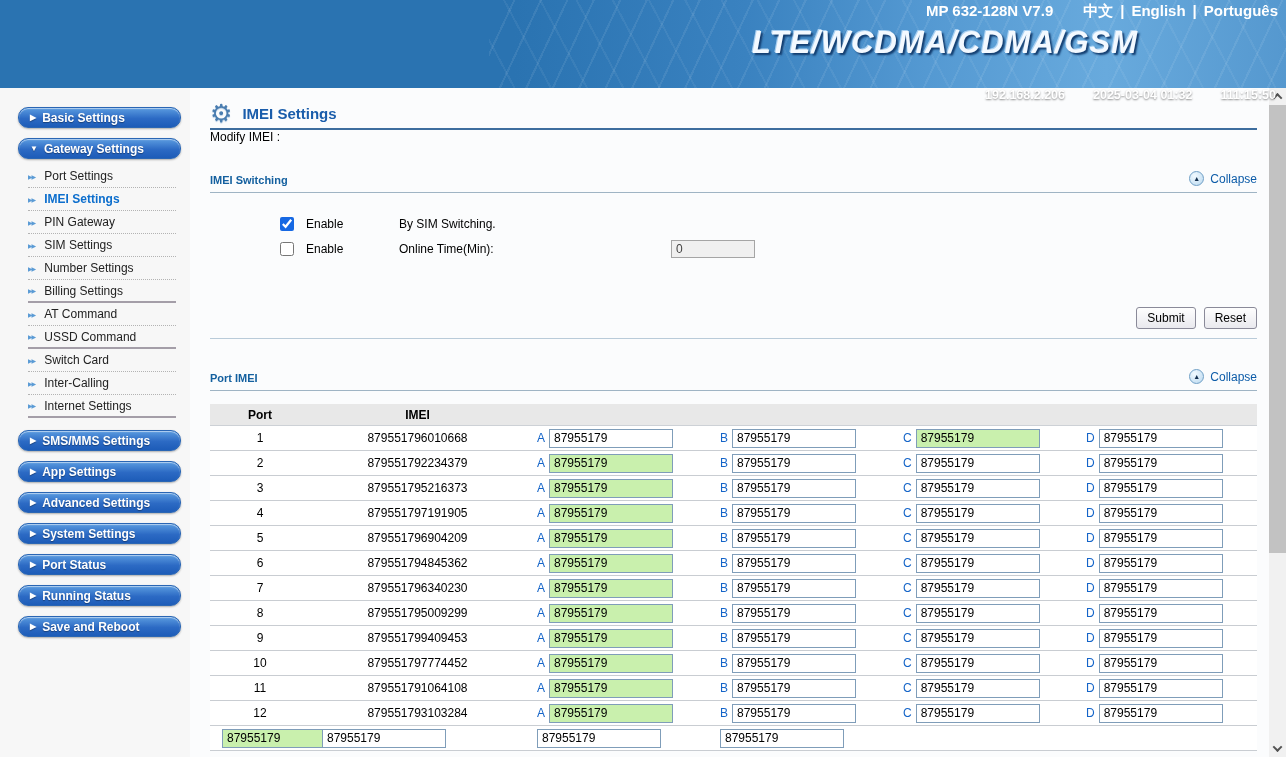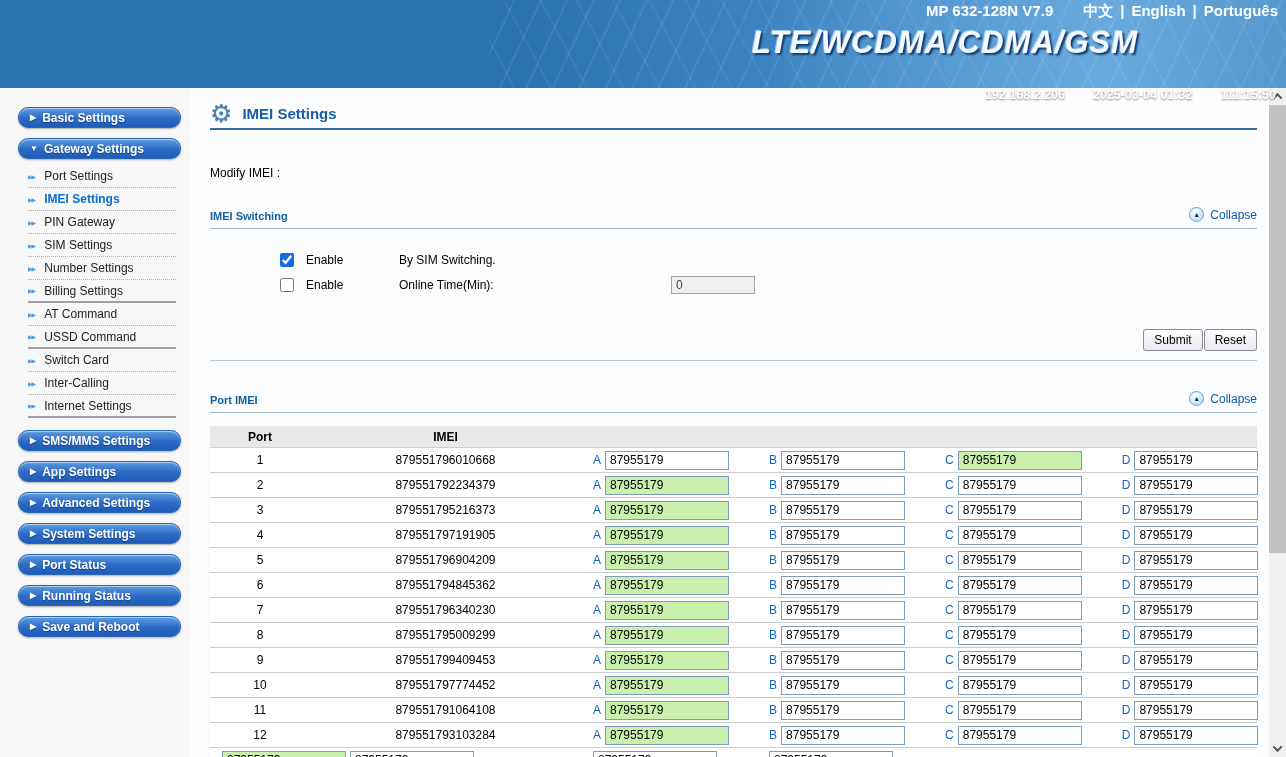--- a/index.html
+++ b/index.html
@@ -39,21 +39,21 @@
   .submenu-item.divider { border-bottom: 2px solid #a49ea8; }
 
   
   .main { position: absolute; left: 190px; top: 88px; right: 17px; bottom: 0;
     background: #fbfcfd; padding: 0 12px 0 20px; overflow: hidden; }
   .page-title-row { display: flex; align-items: center; gap: 10px; padding-top: 13px; height: 38px; }
   .gear { font-size: 25px; color: #4a7db0; line-height: 1; text-shadow: 0 1px 1px #b9cfe4; }
   .page-title { font-size: 15px; font-weight: bold; color: #1a5dab; }
   .title-rule { border-bottom: 2px solid #3d6d9e; margin-top: 2px; }
 
-  .modify-row { margin-top: 36px; display: flex; align-items: center; font-size: 12px; color: #000; }
+  .modify-row { display: flex; align-items: center; font-size: 12px; color: #000; }
   .fake-select { margin-left: 7px; width: 185px; height: 22px; border: 1px solid #8e9db0; border-radius: 4px;
     background: linear-gradient(#fdfdfd, #eef1f4); display: flex; align-items: center; justify-content: space-between;
     padding: 0 9px; font-size: 12px; cursor: pointer; }
   .chev-down { width: 7px; height: 7px; border-left: 2px solid #444; border-bottom: 2px solid #444;
     transform: rotate(-45deg) translateY(-2px); }
 
   .section-hdr { margin-top: 27px; display: flex; justify-content: space-between; align-items: flex-end;
     border-bottom: 1px solid #9fb4c4; padding-bottom: 6px; }
   .section-title { color: #14609f; font-weight: bold; font-size: 11px; }
   .collapse { display: flex; gap: 6px; align-items: center; color: #0d5ca8; font-size: 12px; cursor: pointer; }
@@ -62,27 +62,27 @@
     font-size: 7px; color: #14304f; line-height: 1; }
 
   .switch-rows { padding: 18px 0 0 70px; }
   .switch-row { display: flex; align-items: center; height: 25px; font-size: 12px; color: #000; }
   .switch-row input[type="checkbox"] { width: 14px; height: 14px; accent-color: #1668e3; margin: 0 12px 0 0; cursor: pointer; }
   .cb-label { width: 93px; }
   .desc { width: 272px; }
   .ot-input { width: 84px; height: 18px; background: #f0f0f0; border: 1px solid #a5a5a5; color: #444;
     font-size: 12px; padding-left: 4px; font-family: "Liberation Sans", sans-serif; }
 
-  .form-actions { display: flex; justify-content: flex-end; gap: 1px; margin-top: 32px; padding-bottom: 9px;
+  .form-actions { display: flex; justify-content: flex-end; gap: 8px; margin-top: 46px; padding-bottom: 9px;
     border-bottom: 1px solid #b9cbd9; }
   .btn { font-size: 12px; padding: 3px 10px; border: 1px solid #8a8a99; border-radius: 3px;
     background: linear-gradient(#fefefe, #e9e9ee); cursor: pointer; font-family: "Liberation Sans", sans-serif; }
 
   .table { margin-top: 13px; }
-  .thead, .trow { display: grid; grid-template-columns: 100px 215px 1fr 1fr 1fr 1fr; align-items: center; font-size: 12px; gap: 28px; }
+  .thead, .trow { display: grid; grid-template-columns: 100px 215px 1fr 1fr 1fr 1fr; align-items: center; font-size: 12px; }
   .thead { background: #e8e8e8; height: 22px; font-weight: bold; border-bottom: 1px solid #cdd1d6; }
   .thead .hc { text-align: center; }
   .trow { height: 25px; border-bottom: 1px solid #c9cdd2; background: #fff; }
   .tport, .timei { text-align: center; color: #000; }
   .slot { display: flex; align-items: center; gap: 4px; padding-left: 12px; }
   .slot .sl { color: #1464c8; }
   .slot input { width: 124px; height: 19px; border: 1px solid #7f9db9; font-size: 12px; padding-left: 4px;
     background: #fff; font-family: "Liberation Sans", sans-serif; color: #000; }
   .slot input.green { background: #c9f0ad; }
 

